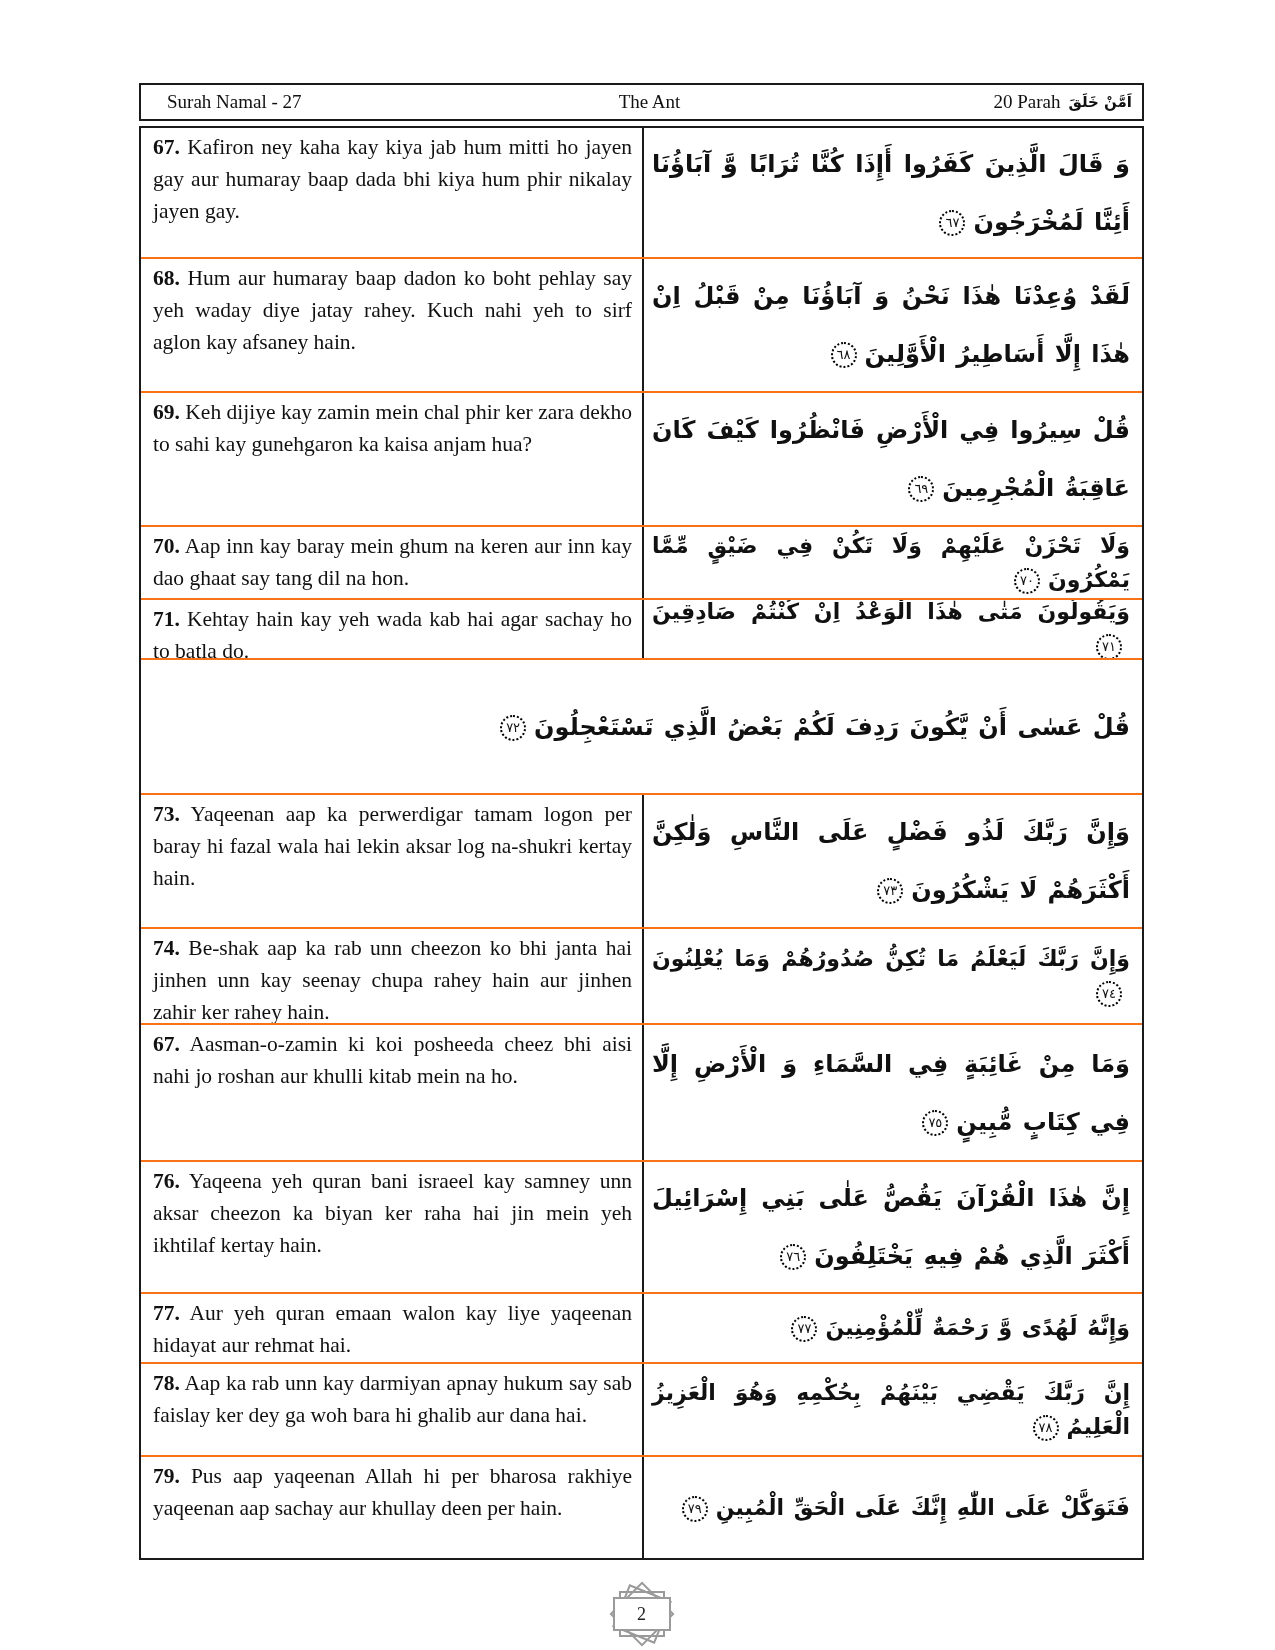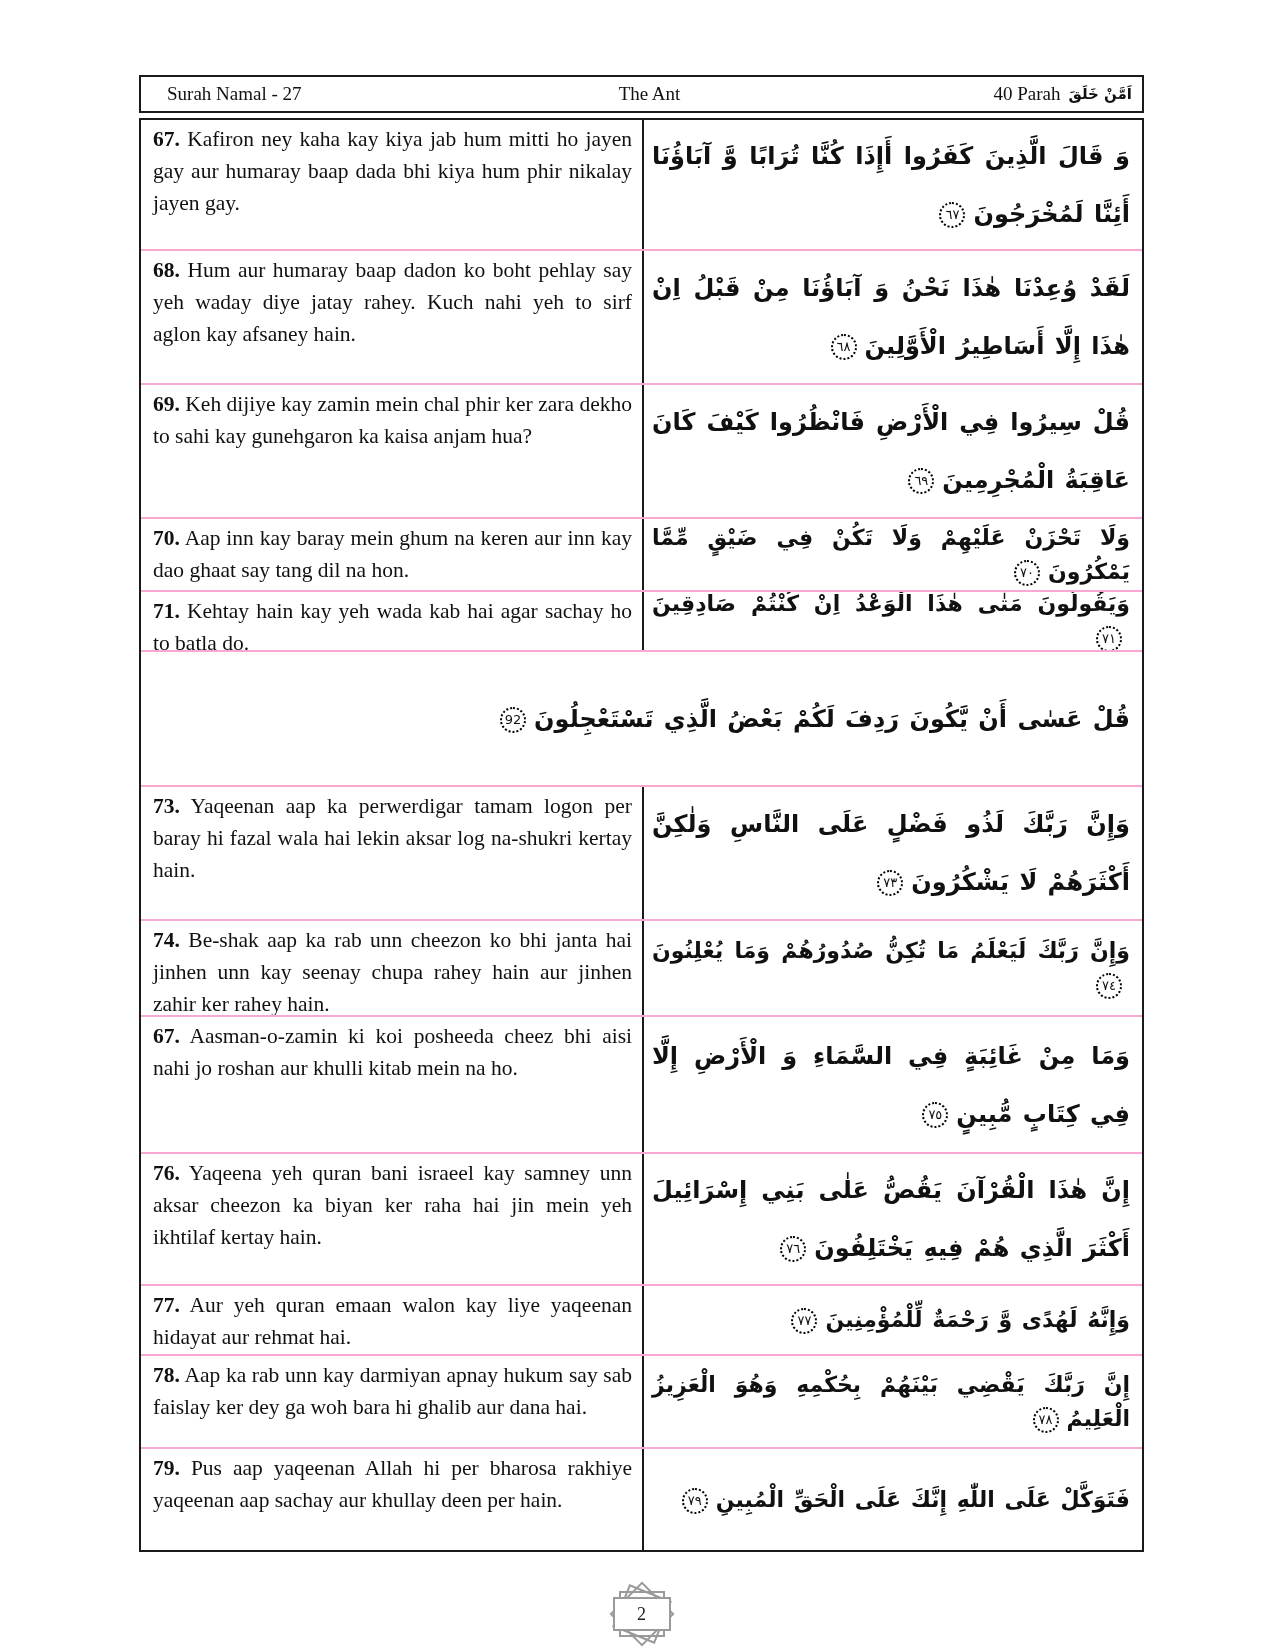--- a/index.html
+++ b/index.html
@@ -6,21 +6,21 @@
   .page{
     position:relative;
     width:1275px;height:1650px;
     background:#ffffff;
     font-family:"Liberation Serif", serif;
     color:#111;
     overflow:hidden;
   }
   .content{
     position:absolute;
-    left:139px;top:75px;
+    left:139px;top:83px;
     width:1005px;
   }
   
   .header-bar{
     box-sizing:border-box;
     width:100%;height:38px;
     border:2px solid #1a1a1a;
     display:flex;align-items:center;
     font-size:19px;
     margin-bottom:5px;
@@ -34,21 +34,21 @@
   }
   
   .verse-table{
     box-sizing:border-box;
     width:100%;
     border:2px solid #1a1a1a;
   }
   .row{
     box-sizing:border-box;
     display:flex;
-    border-bottom:2px solid #f9a8d4;
+    border-bottom:2px solid #f97316;
   }
   .row:last-child{border-bottom:none;}
   .cell{box-sizing:border-box;overflow:hidden;}
   .trans{
     width:503px;flex:0 0 503px;
     border-right:2px solid #1a1a1a;
     padding:3px 10px 0 12px;
     font-size:21.5px;line-height:32px;
     text-align:justify;
   }
@@ -98,21 +98,21 @@
 </head>
 <body>
 
 <div class="page">
   <div class="content">
 
     <div class="header-bar">
       <div class="header-left">Surah Namal - 27</div>
       <div class="header-center">The Ant</div>
       <div class="header-right">
-        <span>40 Parah</span>
+        <span>20 Parah</span>
         <span class="calli">اَمَّنْ خَلَقَ</span>
       </div>
     </div>
 
     <div class="verse-table">
 
       <div class="row" style="height:131px">
         <div class="cell trans"><span class="vnum">67.</span> <span>Kafiron ney kaha kay kiya jab hum mitti ho jayen gay aur humaray baap dada bhi kiya hum phir nikalay jayen gay.</span></div>
         <div class="cell arab">
             <div class="artext"><span>وَ قَالَ الَّذِينَ كَفَرُوا أَإِذَا كُنَّا تُرَابًا وَّ آبَاؤُنَا أَئِنَّا لَمُخْرَجُونَ</span><span class="ayah-mark">٦٧</span></div>
@@ -142,21 +142,21 @@
 
       <div class="row" style="height:60px">
         <div class="cell trans"><span class="vnum">71.</span> <span>Kehtay hain kay yeh wada kab hai agar sachay ho to batla do.</span></div>
         <div class="cell arab">
             <div class="artext" style="line-height:34px;font-size:22px"><span>وَيَقُولُونَ مَتٰى هٰذَا الْوَعْدُ اِنْ كُنْتُمْ صَادِقِينَ</span><span class="ayah-mark">٧١</span></div>
           </div>
       </div>
 
       <div class="row" style="height:135px">
         <div class="cell arab">
-            <div class="artext"><span>قُلْ عَسٰى أَنْ يَّكُونَ رَدِفَ لَكُمْ بَعْضُ الَّذِي تَسْتَعْجِلُونَ</span><span class="ayah-mark">92</span></div>
+            <div class="artext"><span>قُلْ عَسٰى أَنْ يَّكُونَ رَدِفَ لَكُمْ بَعْضُ الَّذِي تَسْتَعْجِلُونَ</span><span class="ayah-mark">٧٢</span></div>
           </div>
       </div>
 
       <div class="row" style="height:134px">
         <div class="cell trans"><span class="vnum">73.</span> <span>Yaqeenan aap ka perwerdigar tamam logon per baray hi fazal wala hai lekin aksar log na-shukri kertay hain.</span></div>
         <div class="cell arab">
             <div class="artext"><span>وَإِنَّ رَبَّكَ لَذُو فَضْلٍ عَلَى النَّاسِ وَلٰكِنَّ أَكْثَرَهُمْ لَا يَشْكُرُونَ</span><span class="ayah-mark">٧٣</span></div>
           </div>
       </div>
 

